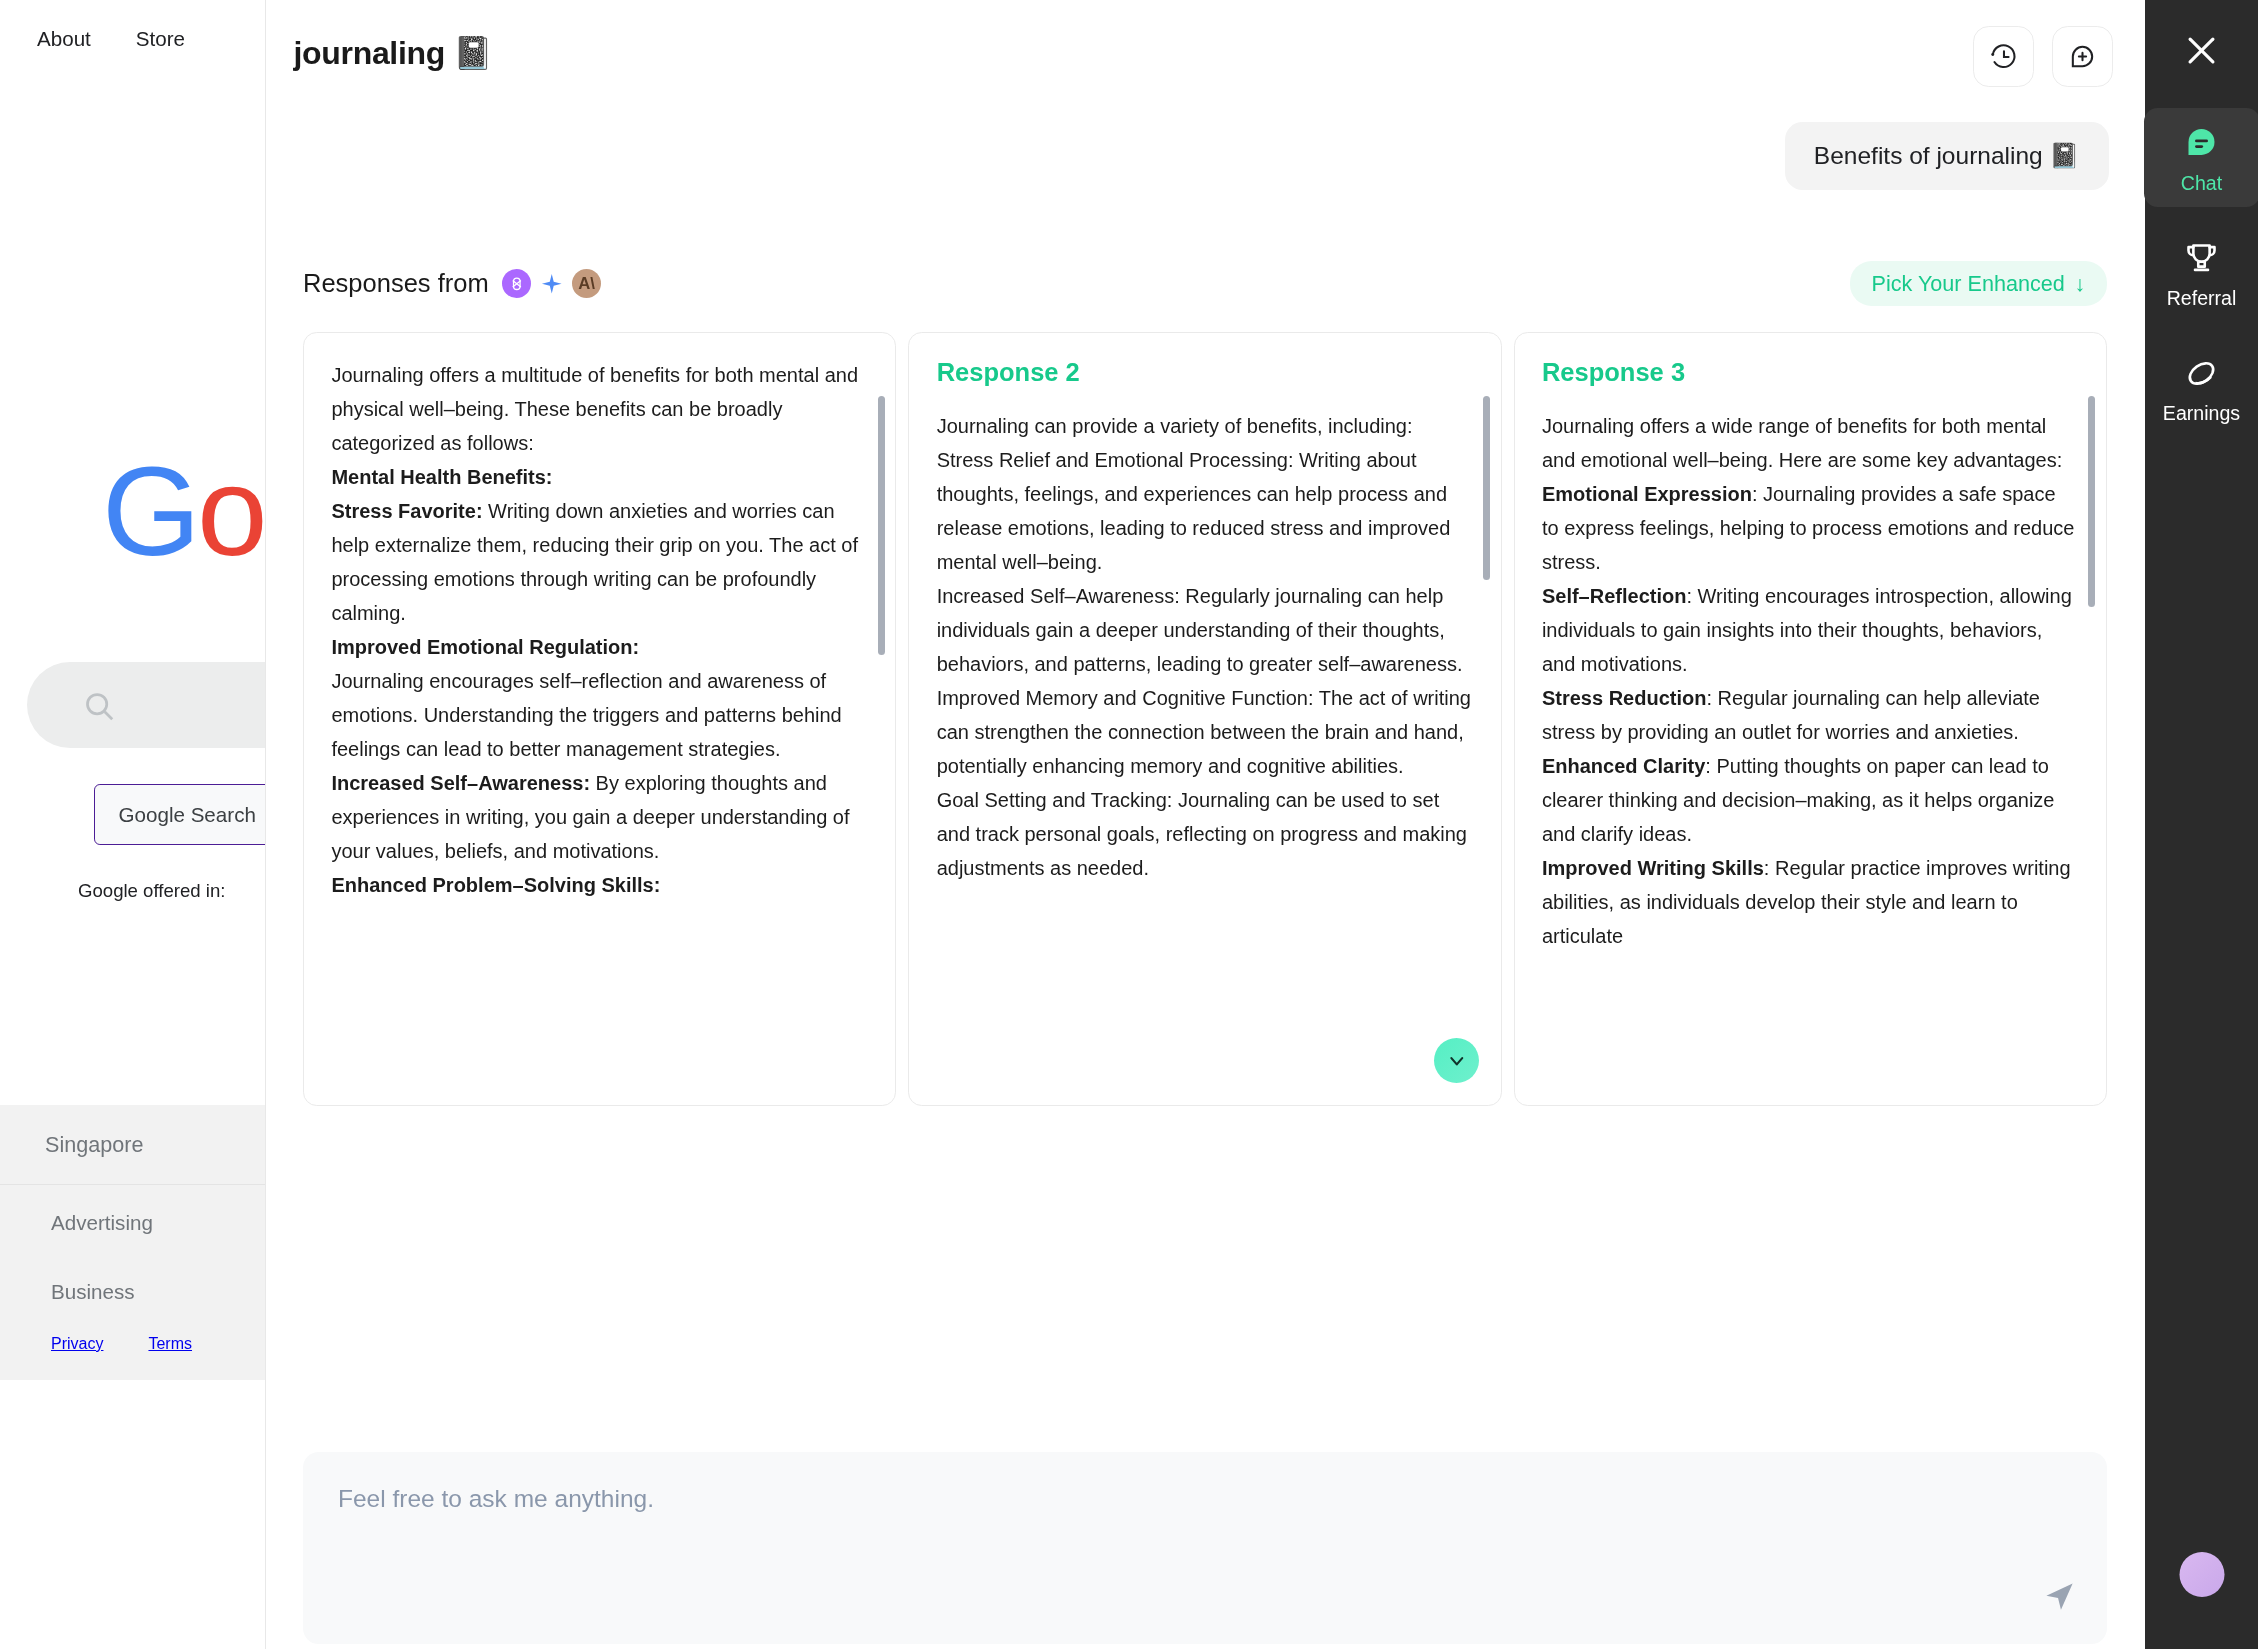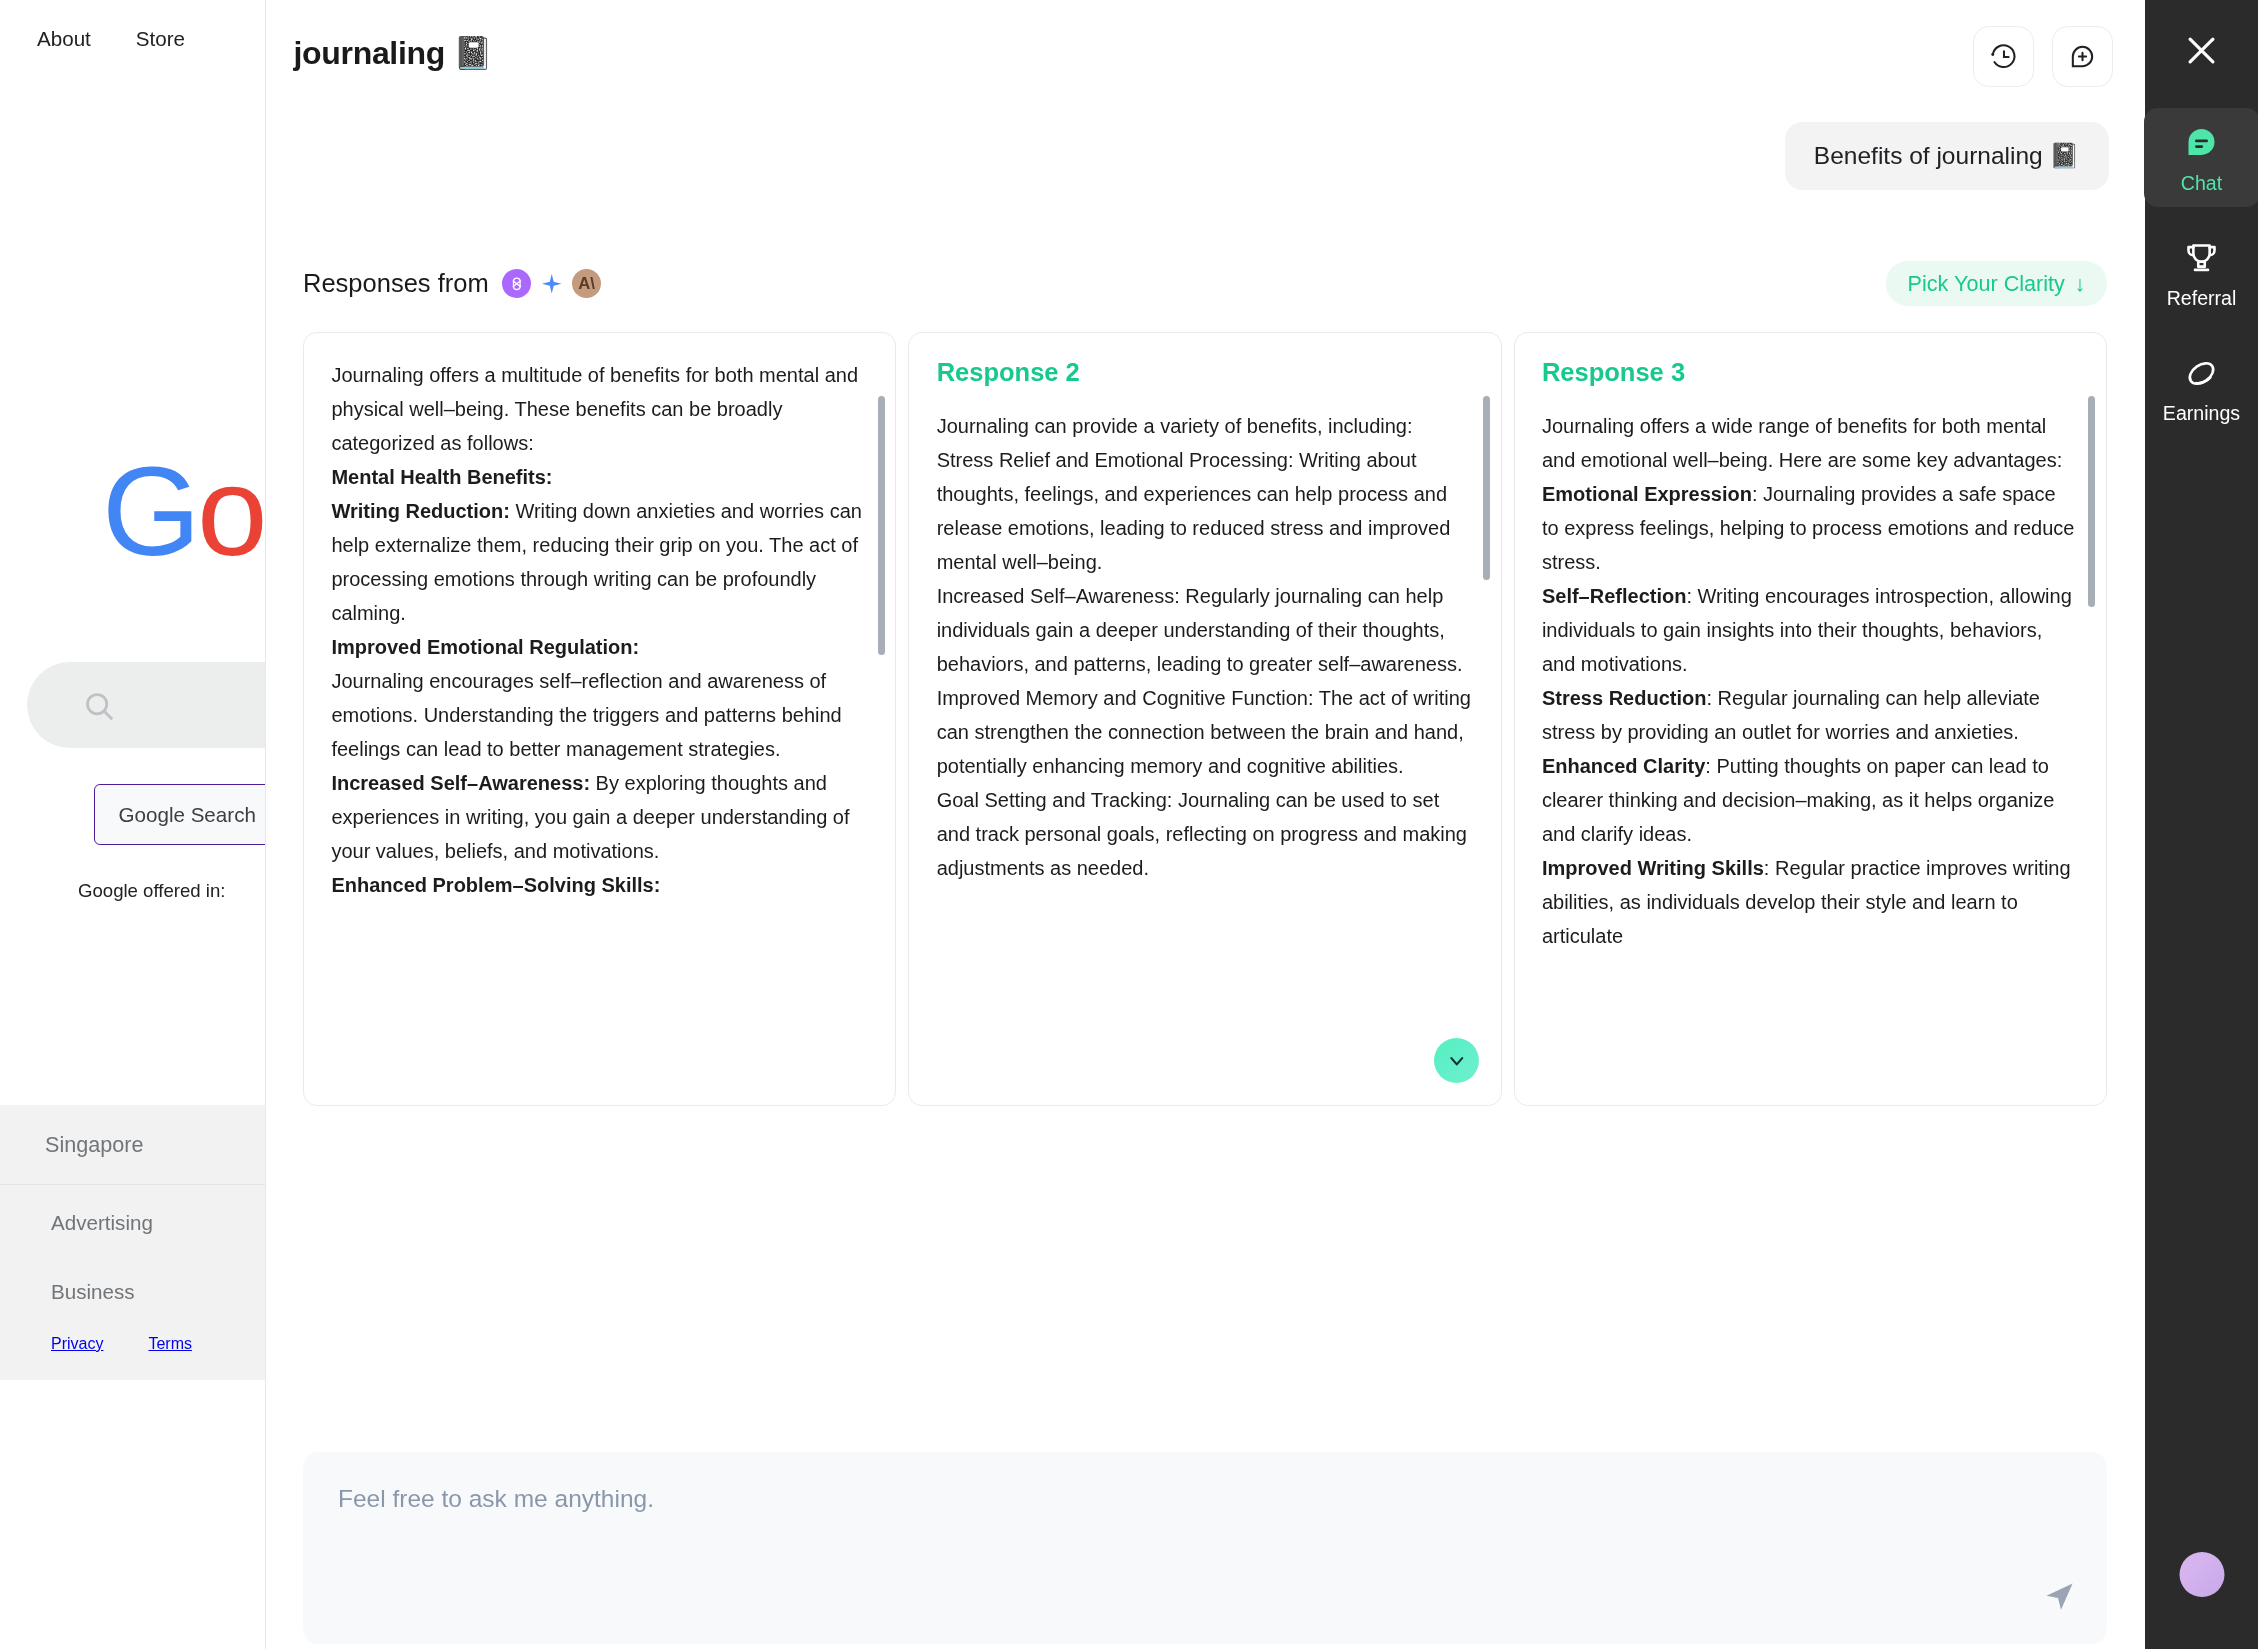--- a/index.html
+++ b/index.html
@@ -253,31 +253,31 @@
             <svg width="23.5" height="23.5" viewBox="0 0 24 24">
               <path d="M12 2 L14 10 L22 12 L14 14 L12 22 L10 14 L2 12 L10 10 Z" fill="#4f8bf5"></path>
             </svg>
           </span>
           <span class="avatar av-claude">
             <span>A\</span>
           </span>
         </span>
       </div>
       <button class="pick-fav">
-        <span>Pick Your Clarity</span>
+        <span>Pick Your Enhanced</span>
         <span>↓</span>
       </button>
     </div>
 
     <div class="cards-row">
 
       <div class="resp-card">
         <div class="resp-body">Journaling offers a multitude of benefits for both mental and physical well–being. These benefits can be broadly categorized as follows:
 <b>Mental Health Benefits:</b>
-<b>Writing Reduction:</b> Writing down anxieties and worries can help externalize them, reducing their grip on you. The act of processing emotions through writing can be profoundly calming.
+<b>Stress Favorite:</b> Writing down anxieties and worries can help externalize them, reducing their grip on you. The act of processing emotions through writing can be profoundly calming.
 <b>Improved Emotional Regulation:</b>
 Journaling encourages self–reflection and awareness of emotions. Understanding the triggers and patterns behind feelings can lead to better management strategies.
 <b>Increased Self–Awareness:</b> By exploring thoughts and experiences in writing, you gain a deeper understanding of your values, beliefs, and motivations.
 <b>Enhanced Problem–Solving Skills:</b></div>
         <div class="card-scrollbar" style="top: 63px; height: 259px;"></div>
       </div>
 
       <div class="resp-card">
         <div class="resp-card-title">Response 2</div>
         <div class="resp-body">Journaling can provide a variety of benefits, including:

